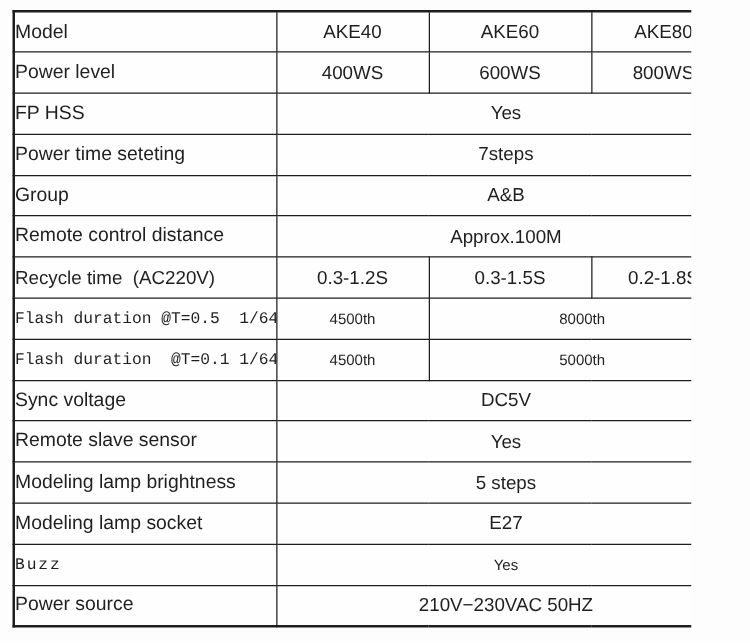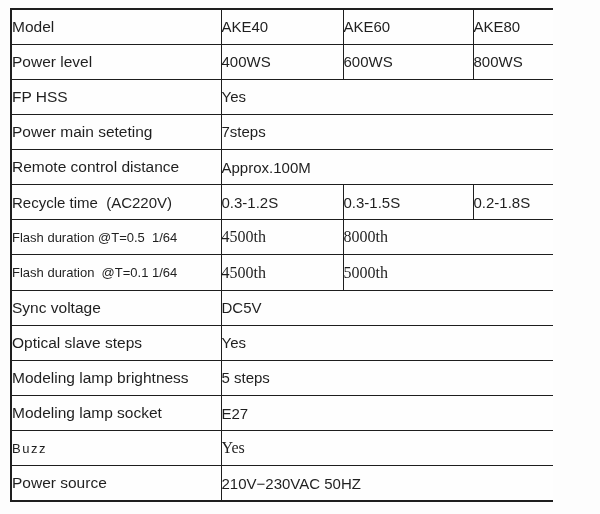--- a/index.html
+++ b/index.html
@@ -36,24 +36,25 @@
     overflow: hidden;
     vertical-align: middle;
   }
   table.spec tr { height: 24.7px; }
   td.label {
     text-align: left;
     padding-left: 7px;
     font-size: 15.5px;
   }
   td.value {
+    text-align: center;
     font-size: 15px;
   }
-  tr.small td.label { font-size: 13px; }
-  tr.small td.value { font-size: 16px; font-family: Liberation Serif, serif; }
+  tr.small td.label { font-size: 13px; font-family: Liberation Mono, monospace; }
+  tr.small td.value { font-size: 12px; }
   tr.big td.label { font-size: 15px; }
   td.label.spaced { letter-spacing: 1.5px; font-size: 14px; }
 </style>
 </head>
 <body>
 
 <div class="page">
   <table class="spec">
     <colgroup>
       <col style="width:210px">
@@ -72,22 +73,26 @@
           <td class="label">Power level</td>
           <td class="value">400WS</td>
           <td class="value">600WS</td>
           <td class="value">800WS</td>
         </tr>
         <tr>
           <td class="label">FP HSS</td>
           <td class="value" colspan="3">Yes</td>
         </tr>
         <tr>
-          <td class="label">Power main seteting</td>
+          <td class="label">Power time seteting</td>
           <td class="value" colspan="3">7steps</td>
+        </tr>
+        <tr>
+          <td class="label">Group</td>
+          <td class="value" colspan="3">A&amp;B</td>
         </tr>
         <tr>
           <td class="label">Remote control distance</td>
           <td class="value" colspan="3">Approx.100M</td>
         </tr>
         <tr class="big">
           <td class="label">Recycle time  (AC220V)</td>
           <td class="value">0.3-1.2S</td>
           <td class="value">0.3-1.5S</td>
           <td class="value">0.2-1.8S</td>
@@ -100,21 +105,21 @@
         <tr class="small">
           <td class="label">Flash duration  @T=0.1 1/64</td>
           <td class="value">4500th</td>
           <td class="value" colspan="2">5000th</td>
         </tr>
         <tr>
           <td class="label">Sync voltage</td>
           <td class="value" colspan="3">DC5V</td>
         </tr>
         <tr>
-          <td class="label">Optical slave steps</td>
+          <td class="label">Remote slave sensor</td>
           <td class="value" colspan="3">Yes</td>
         </tr>
         <tr>
           <td class="label">Modeling lamp brightness</td>
           <td class="value" colspan="3">5 steps</td>
         </tr>
         <tr>
           <td class="label">Modeling lamp socket</td>
           <td class="value" colspan="3">E27</td>
         </tr>

